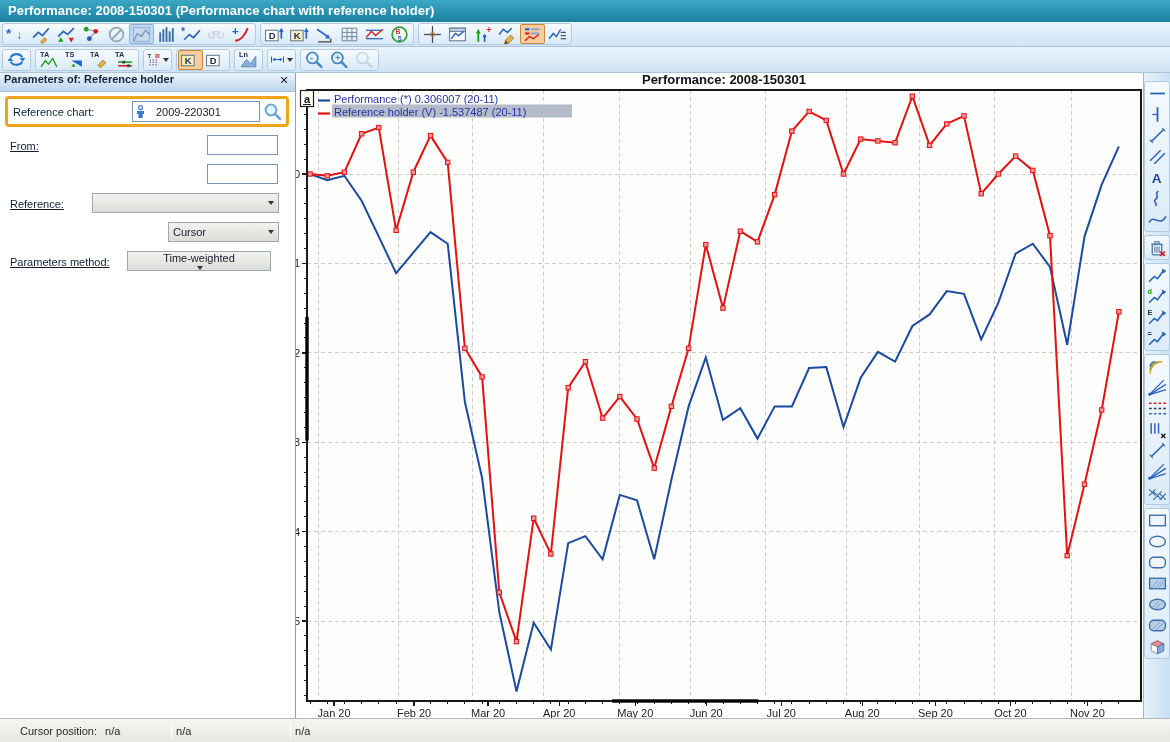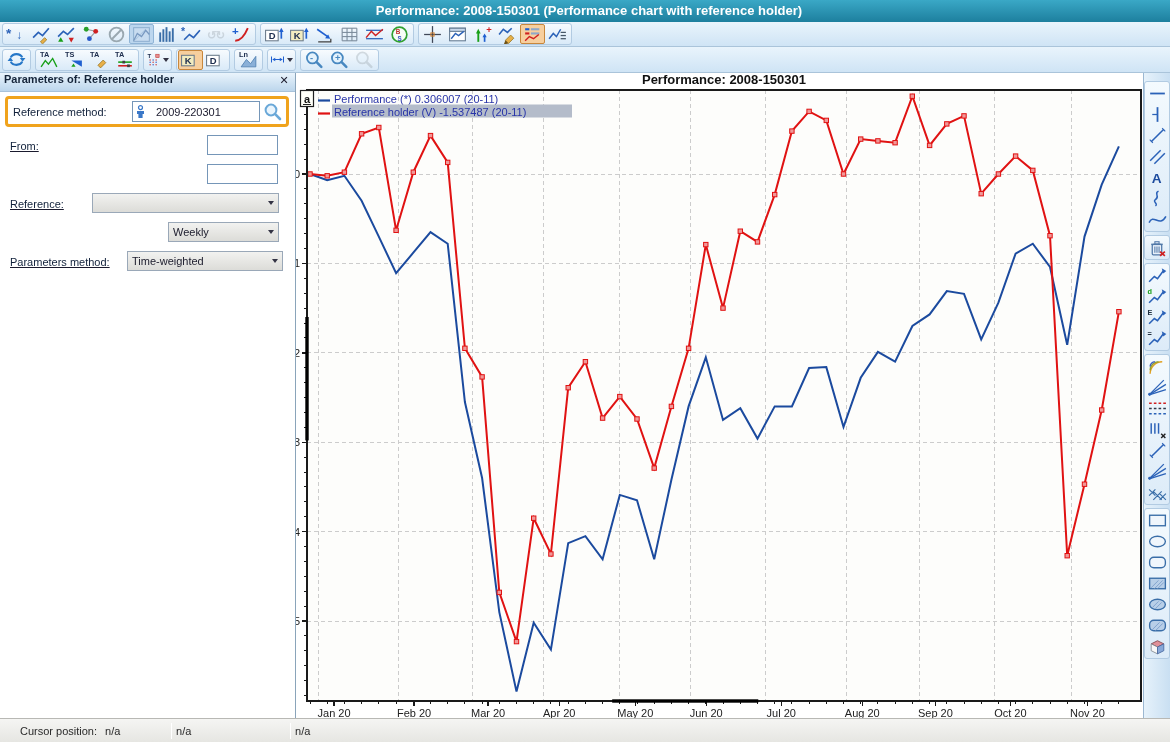--- a/index.html
+++ b/index.html
@@ -1,18 +1,18 @@
 <!DOCTYPE html>
 <html><head>
 <meta charset="utf-8">
 <style>
   html,body{margin:0;padding:0;background:#fff;}
   *{box-sizing:border-box;}
   body{font-family:"Liberation Sans","DejaVu Sans",sans-serif;font-size:11px;color:#1a1a2e;width:1170px;height:742px;overflow:hidden;position:relative;}
-  #titlebar{position:absolute;left:0;top:0;width:1170px;height:22px;background:linear-gradient(#3aa8c6,#1d7f9e);color:#fff;font-weight:bold;font-size:13px;line-height:22px;padding-left:8px;text-align:center;}
+  #titlebar{position:absolute;left:0;top:0;width:1170px;height:22px;background:linear-gradient(#3aa8c6,#1d7f9e);color:#fff;font-weight:bold;font-size:13px;line-height:22px;padding-left:8px;}
   .toolbar{position:absolute;left:0;width:1170px;display:flex;align-items:center;gap:4px;padding:1px 2px;background:linear-gradient(#e9f4fc,#cfe4f5);border-bottom:1px solid #aac4da;}
   #toolbar1{top:22px;height:25px;}
   #toolbar2{top:47px;height:26px;}
   .tb-group{display:flex;align-items:center;background:linear-gradient(#f7fbfe,#d9eaf8);border:1px solid #b2cbe2;border-radius:3px;height:22px;padding:0 1px;}
   .tb-btn{width:25px;height:20px;display:flex;align-items:center;justify-content:center;border:1px solid transparent;border-radius:2px;position:relative;}
   .tb-btn.active{background:#f7cf9e;border-color:#c8873c;}
   .tb-btn.pressed{background:#bcd6ee;border-color:#8fb4d6;}
   .tb-btn.disabled{opacity:.45;}
   .dd-arrow{width:0;height:0;border-left:3.5px solid transparent;border-right:3.5px solid transparent;border-top:4px solid #334;margin-left:2px;}
   #workspace{position:absolute;left:0;top:73px;width:1170px;height:645px;display:flex;}
@@ -337,21 +337,21 @@
 <div id="workspace">
 
   <div id="params">
     <div id="params-header">
       <span class="ph-title">Parameters of: Reference holder</span>
       <span id="params-close">✕</span>
     </div>
     <div id="params-content">
 
       <div class="hl-box">
-        <span class="p-label">Reference method:</span>
+        <span class="p-label">Reference chart:</span>
         <div class="ref-input">
           <span>
               <svg width="9" height="14" viewBox="0 0 9 14">
                 <circle cx="4.5" cy="2.6" r="2" fill="none" stroke="#3a78c8" stroke-width="1.2"></circle>
                 <path d="M1 6 H8 V9 H6.6 V13 H2.4 V9 H1 Z" fill="#3a78c8"></path>
               </svg>
             </span>
           <span>2009-220301</span>
         </div>
         <div class="mag-btn">
@@ -373,28 +373,28 @@
 
       <div class="p-row" style="top:101px;height:22px;">
         <span class="p-label">Reference:</span>
       </div>
       <div class="select" style="left:92px;top:101px;width:187px;">
         <span class="sel-text"></span>
         <span class="dd-arrow"></span>
       </div>
 
       <div class="select" style="left:168px;top:130px;width:111px;">
-        <span class="sel-text">Weekly</span>
+        <span class="sel-text">Cursor</span>
         <span class="dd-arrow"></span>
       </div>
 
       <div class="p-row" style="top:159px;height:22px;">
         <span class="p-label">Parameters method:</span>
       </div>
-      <div class="select" style="left:127px;top:159px;width:156px;">
+      <div class="select" style="left:127px;top:159px;width:144px;flex-direction:column;">
         <span class="sel-text">Time-weighted</span>
         <span class="dd-arrow"></span>
       </div>
 
     </div>
   </div>
 
   <div id="chartarea">
       <svg width="847" height="645">
         <defs>

